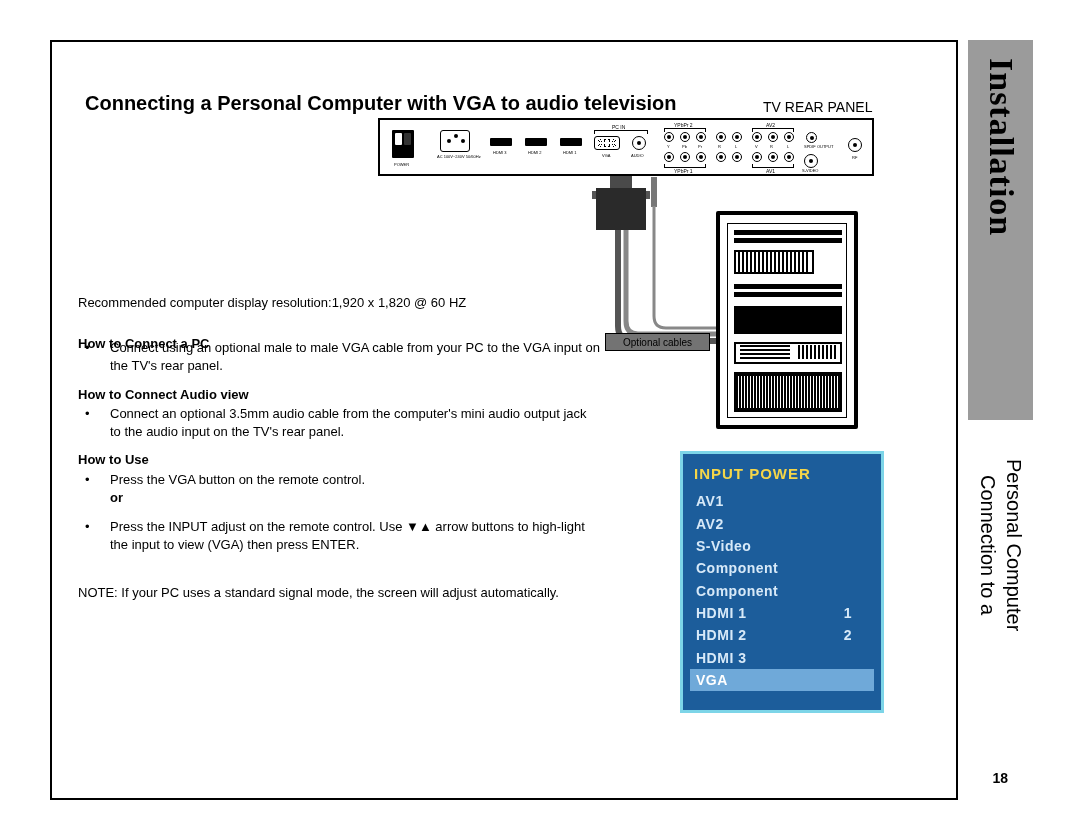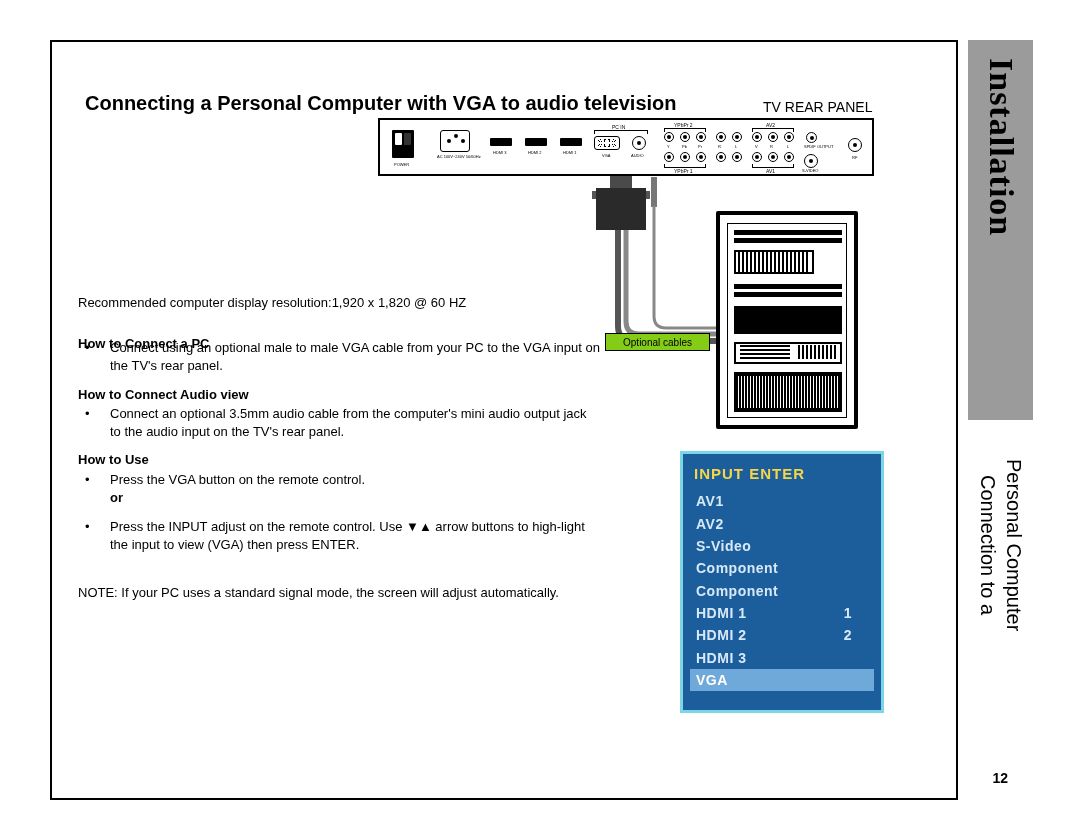--- a/index.html
+++ b/index.html
@@ -159,21 +159,21 @@
     height: 30px;
     background: #777;
   }
   .optional-box {
     position: absolute;
     left: 605px;
     top: 333px;
     width: 105px;
     height: 18px;
     border: 1px solid #000;
-    background: #84cc16;
+    background: #737373;
     font-size: 10px;
     display: flex;
     align-items: center;
     justify-content: center;
   }
   .pc-tower {
     position: absolute;
     left: 716px;
     top: 211px;
     width: 142px;
@@ -396,21 +396,21 @@
     <div class="pc-block" style="top:82px;left:6px;width:108px;height:28px;"></div>
     <div class="pc-block" style="top:118px;left:6px;width:108px;height:22px;background:#fff;border:2px solid #000;"></div>
     <div style="position:absolute;top:121px;left:12px;width:50px;height:14px;background:repeating-linear-gradient(#000 0 2px,#fff 2px 4px);"></div>
     <div style="position:absolute;top:121px;left:70px;width:38px;height:14px;background:repeating-linear-gradient(to right,#000 0 2px,#fff 2px 4px);"></div>
     <div class="pc-block" style="top:148px;left:6px;width:108px;height:40px;"></div>
     <div style="position:absolute;top:152px;left:10px;width:100px;height:32px;background:repeating-linear-gradient(to right,#fff 0 1px,#000 1px 3px);"></div>
   </div>
 </div>
 
 <div class="osd-menu">
-  <div class="osd-title">INPUT ENTER</div>
+  <div class="osd-title">INPUT POWER</div>
   <div id="osd-items">
       <div class="osd-item">AV1</div>
       <div class="osd-item">AV2</div>
       <div class="osd-item">S-Video</div>
       <div class="osd-item">Component</div>
       <div class="osd-item">Component</div>
       <div class="osd-item">HDMI 1<span class="num">1</span></div>
       <div class="osd-item">HDMI 2<span class="num">2</span></div>
       <div class="osd-item">HDMI 3</div>
       <div class="osd-item sel">VGA</div>
@@ -435,13 +435,13 @@
 </div>
 <div class="body-text bold" style="top:489px;left:110px;">or</div>
 <div class="bullet-row" style="top:518px;">
   <span class="bullet-dot">•</span>
   <span class="bullet-txt">
     <span>Press the INPUT adjust on the remote control. Use </span><span class="arrows-span">▼▲</span><span> arrow buttons to high-light the input to view (VGA) then press ENTER.</span>
   </span>
 </div>
 <div class="body-text" style="top:584px;width:560px;">NOTE: If your PC uses a standard signal mode, the screen will adjust automatically.</div>
 
-<div class="page-num">12</div>
+<div class="page-num">18</div>
 
 </body></html>

